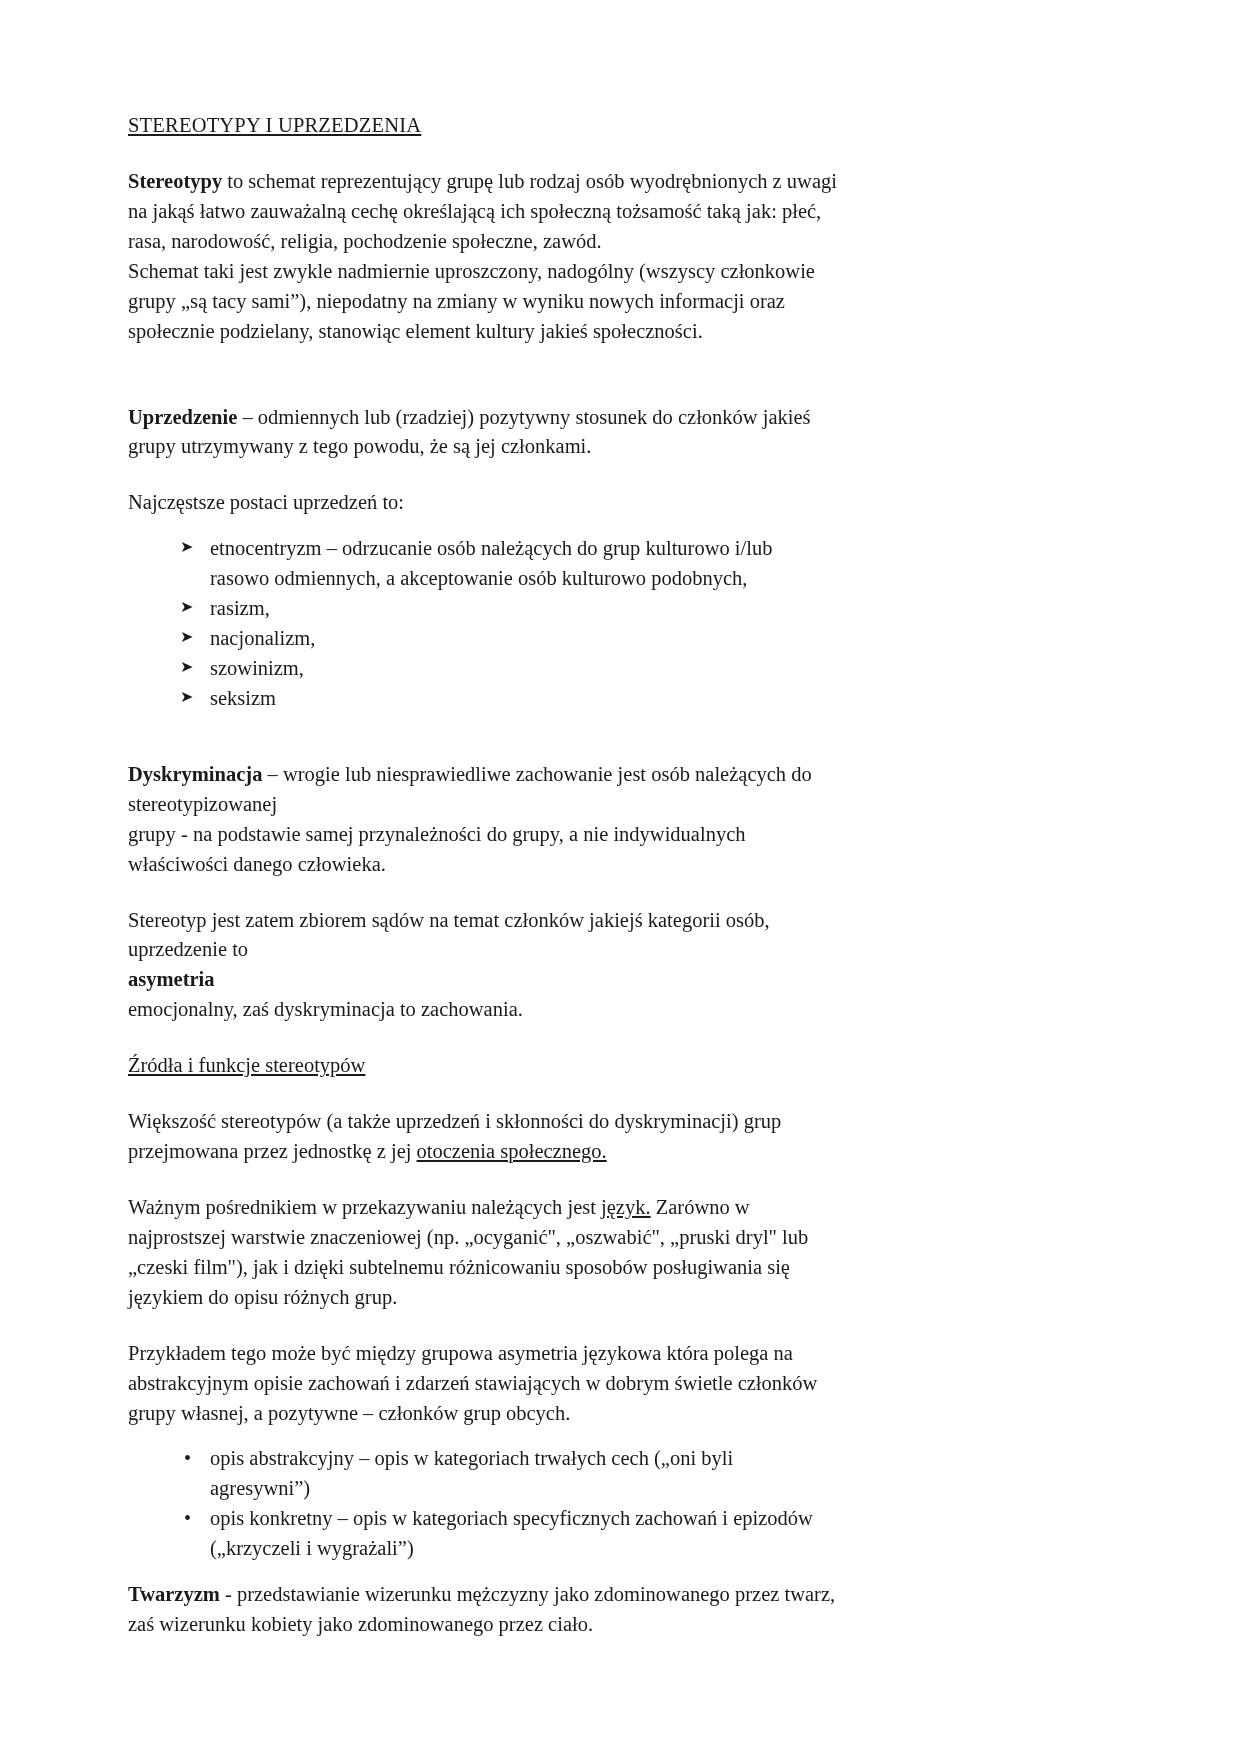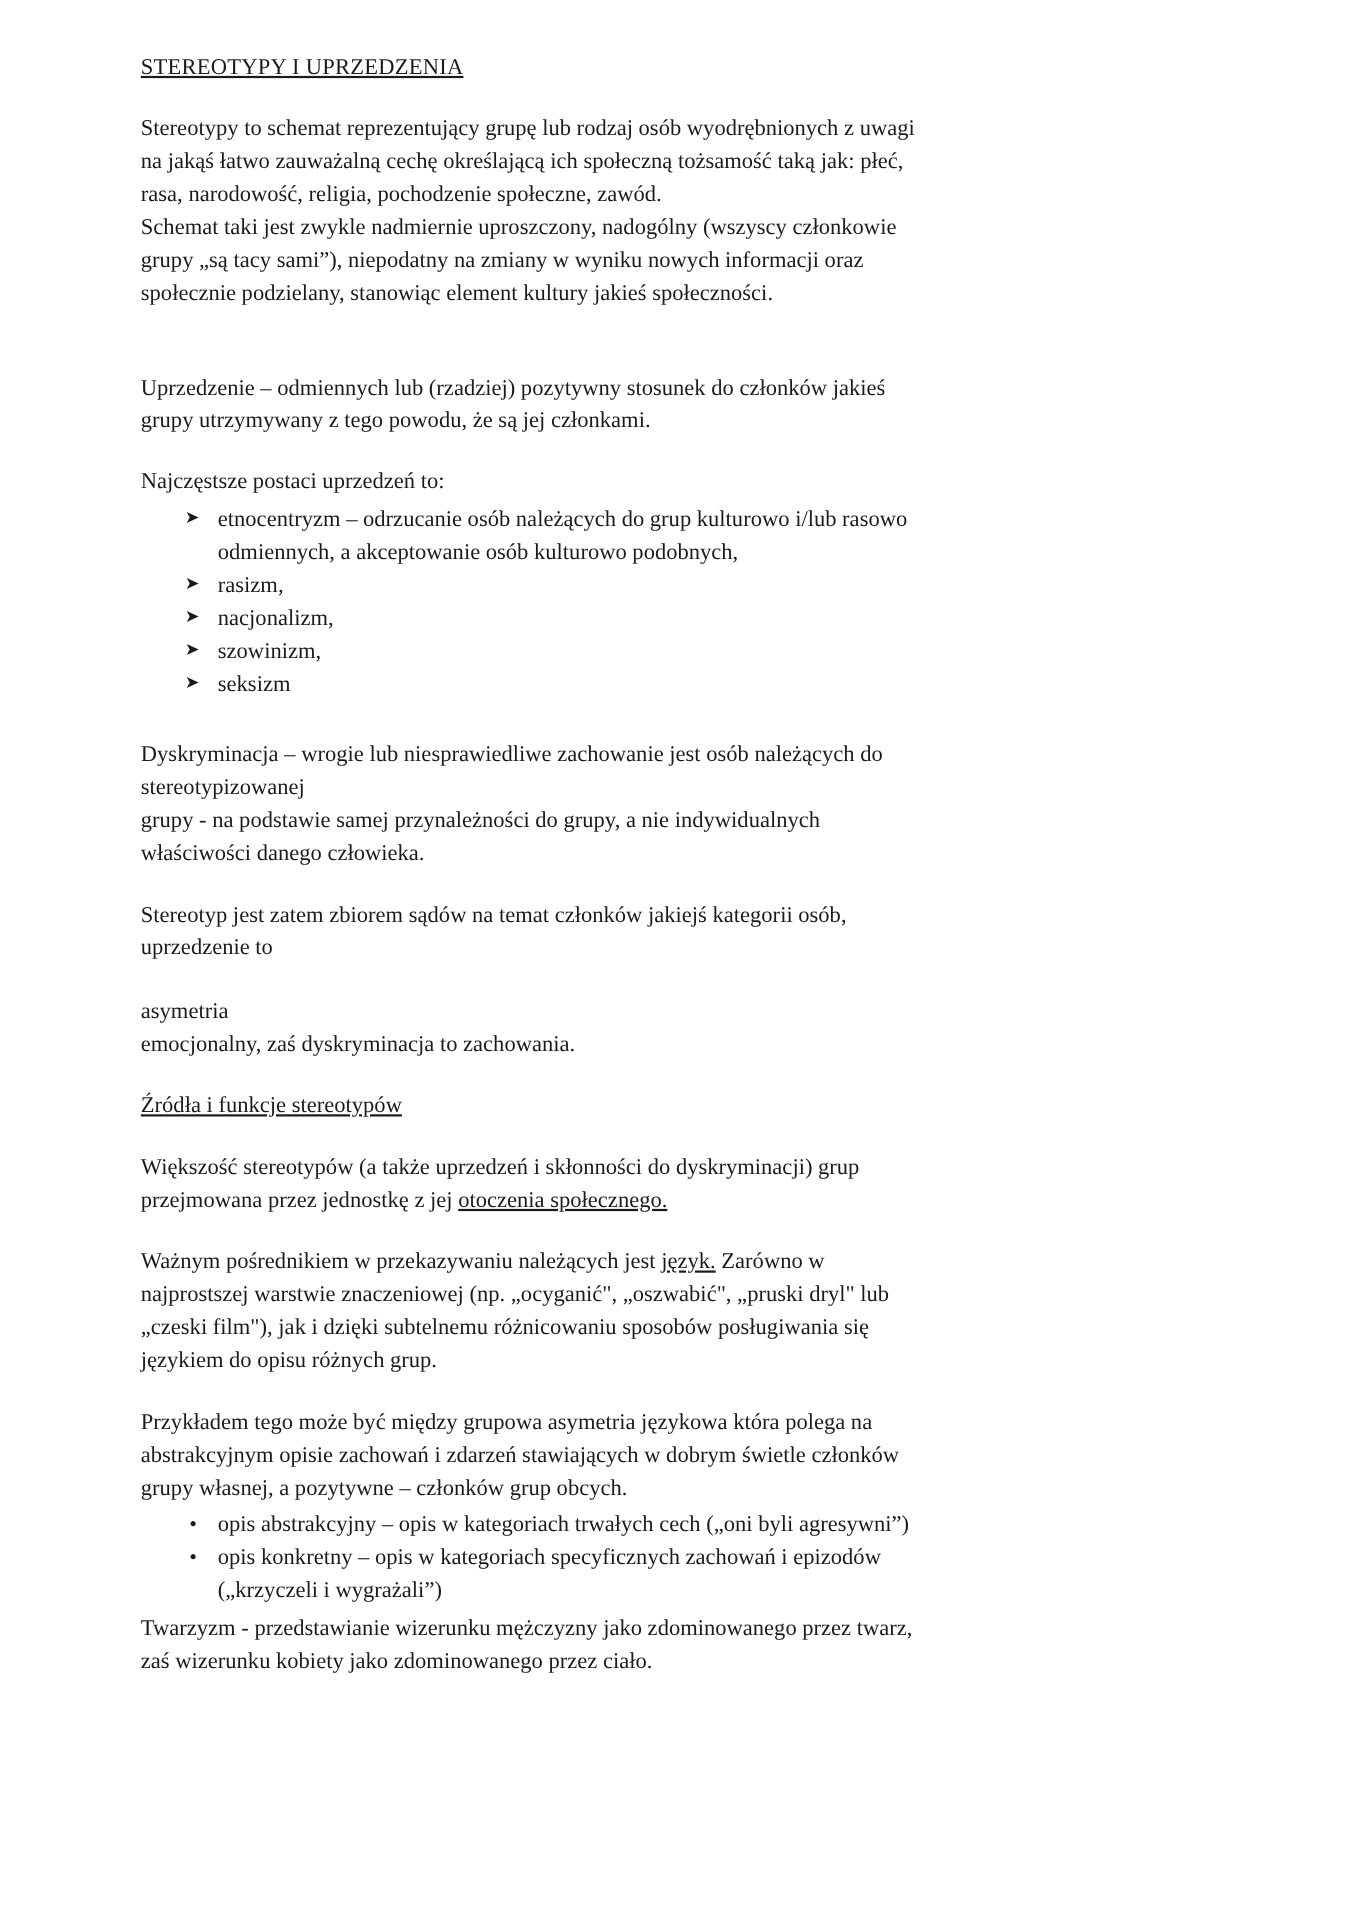--- a/index.html
+++ b/index.html
@@ -10,45 +10,45 @@
   body {
     width: 1240px;
     height: 1754px;
     font-family: "Liberation Serif", "DejaVu Serif", serif;
     color: #1a1a1a;
   }
   .page {
     box-sizing: border-box;
     width: 988px;
     min-height: 1754px;
-    padding: 50px 150px 60px 128px;
+    padding: 114px 150px 60px 128px;
     position: relative;
   }
   .doc-title {
     font-size: 20.5px;
     text-decoration: underline;
     letter-spacing: 0.2px;
     margin: 0 0 30px 0;
     font-weight: normal;
   }
   p {
     margin: 0;
     font-size: 20.5px;
     line-height: 1.46;
     text-align: left;
   }
   .para {
     margin-bottom: 0;
   }
   .gap-med { height: 26px; }
   .gap-large { height: 30px; }
-  b, .bold { font-weight: normal; margin-top: 28px; }
+  b, .bold { font-weight: bold; }
   .u { text-decoration: underline; }
   ul {
-    margin: 4px;
+    margin: 16px;
     padding: 0;
     list-style: none;
   }
   li {
     font-size: 20.5px;
     line-height: 1.46;
     position: relative;
     padding-left: 66px;
     margin: 0;
   }

